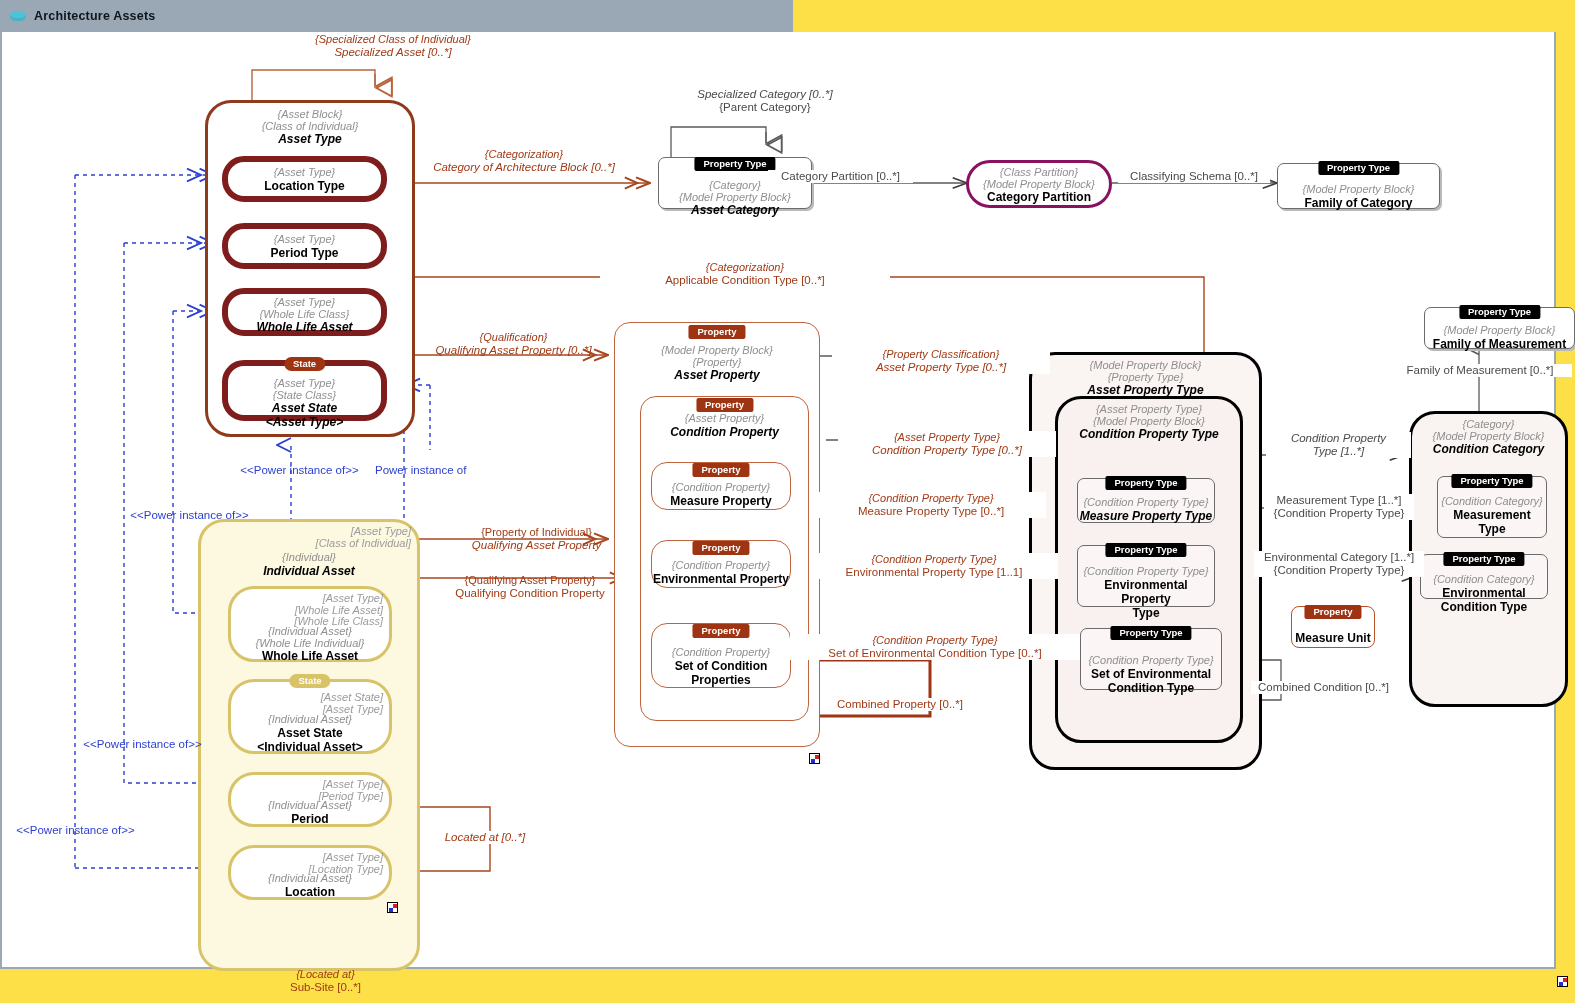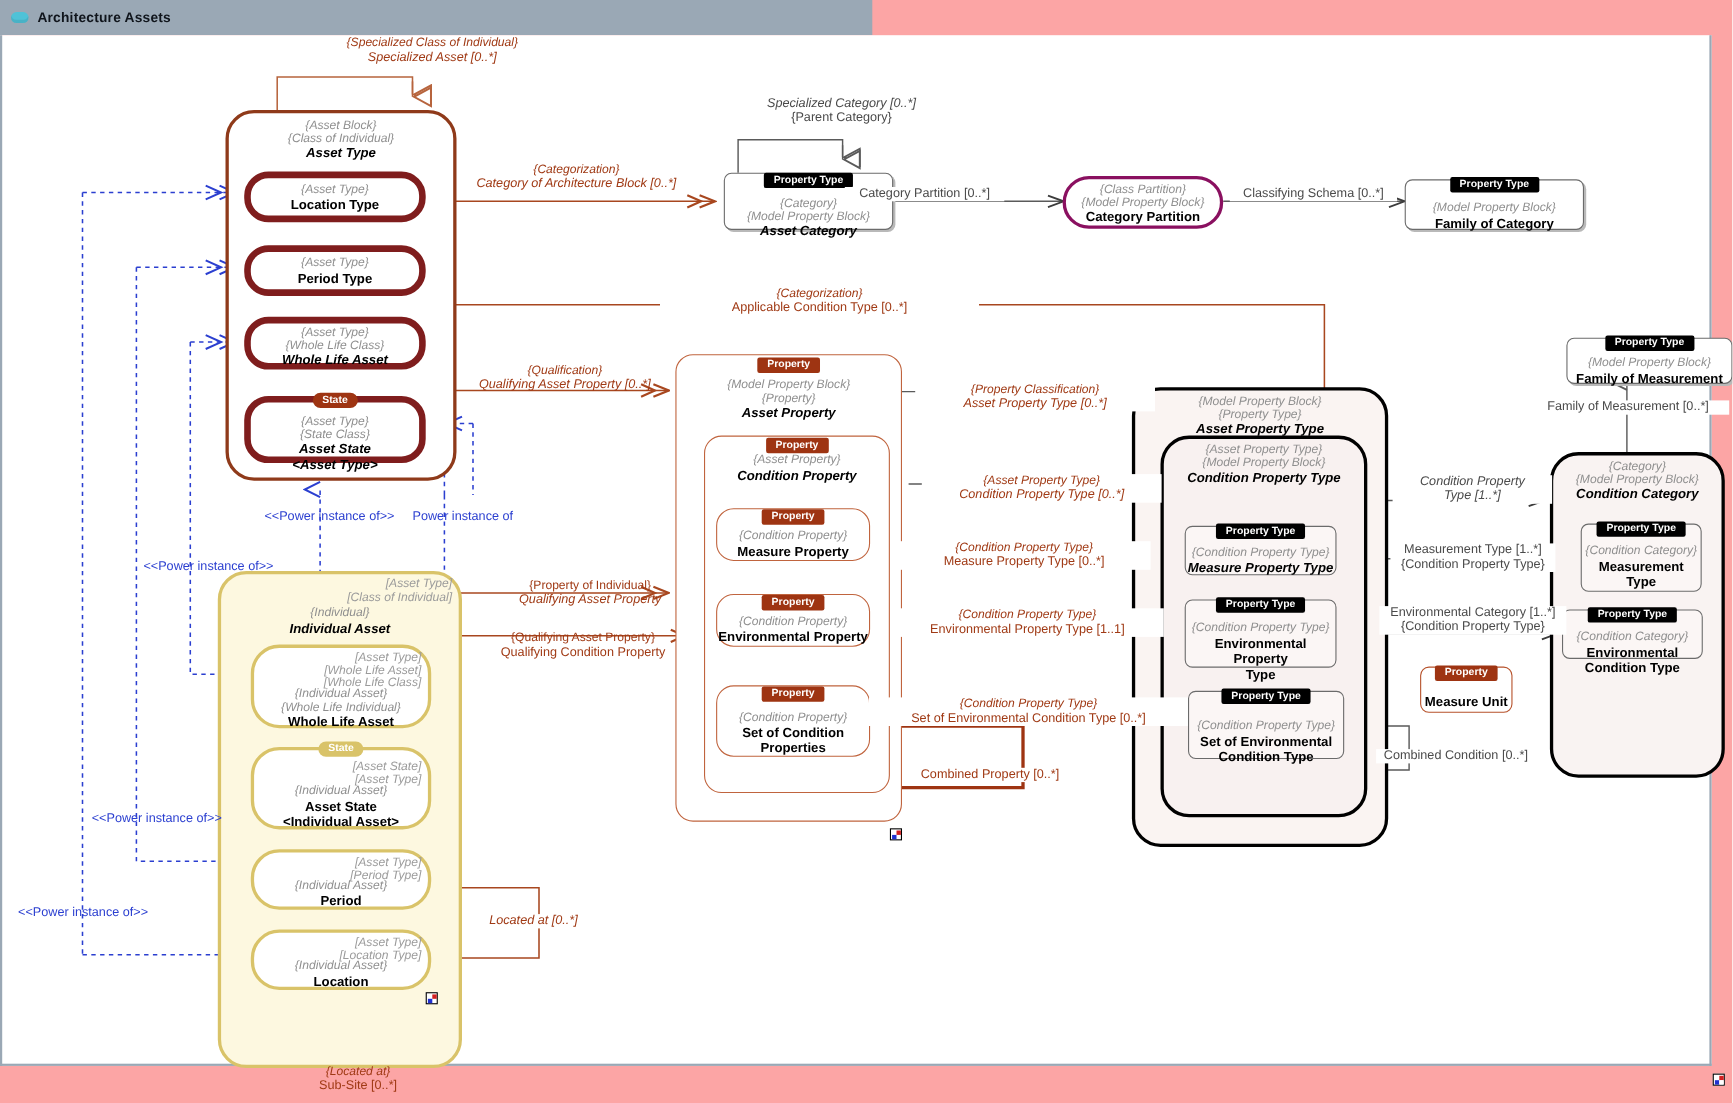--- a/index.html
+++ b/index.html
@@ -1,18 +1,18 @@
 <!DOCTYPE html>
 <html><head>
 <meta charset="utf-8">
 <title>Architecture Assets</title>
 <style>
   html,body{margin:0;padding:0;background:#ffffff;}
   body{font-family:"Liberation Sans",sans-serif;}
-  #page{position:relative;width:1575px;height:1003px;background:#fca5a5;overflow:hidden;}
+  #page{position:relative;width:1575px;height:1003px;background:#fde047;overflow:hidden;}
 
   
   #title-bar{position:absolute;left:0;top:0;width:793px;height:32px;
     background:#9aa8b5;display:flex;align-items:center;box-sizing:border-box;padding-left:10px;}
   #title-bar .tb-icon{width:16px;height:10px;border-radius:6px;background:#4fc2d7;margin-right:8px;
       box-shadow:inset 0 -3px 0 rgba(0,0,0,.08);}
   #title-bar .tb-text{font-size:12.5px;font-weight:bold;color:#10151c;letter-spacing:.2px;}
   #canvas-frame{position:absolute;left:0;top:32px;width:1556px;height:937px;
      background:#ffffff;border:2px solid #9aa8b5;border-top:none;box-sizing:border-box;}
   #canvas-frame::after{content:"";position:absolute;right:-2px;top:-2px;width:2px;height:100%;}

